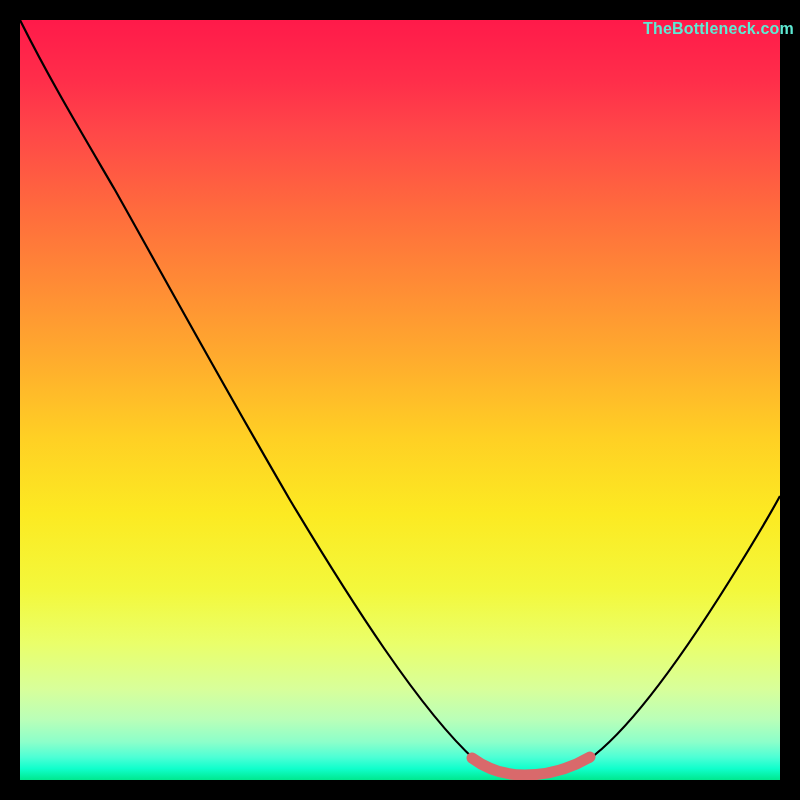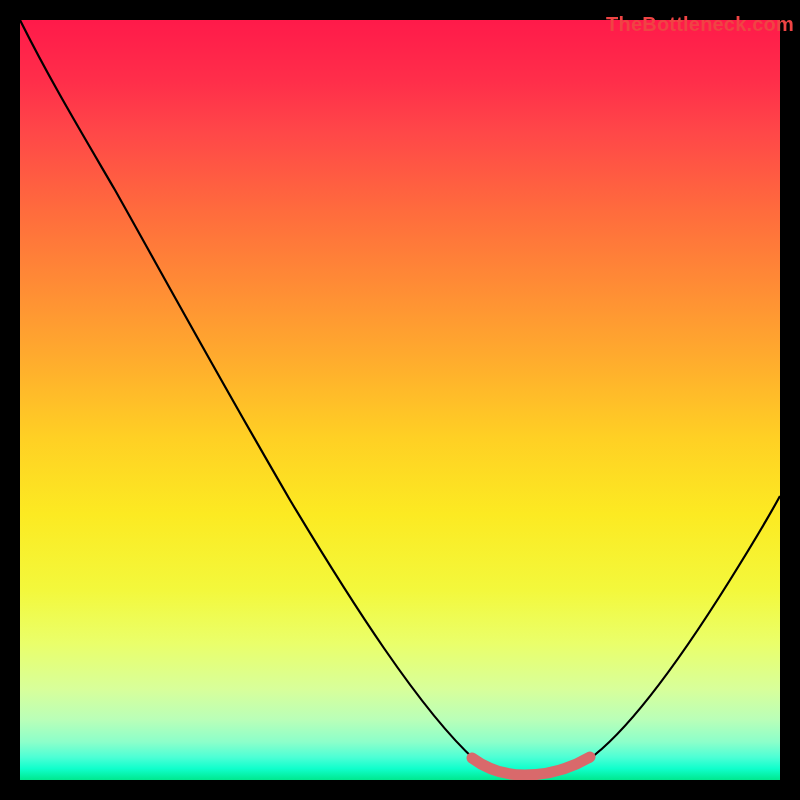--- a/index.html
+++ b/index.html
@@ -30,26 +30,26 @@
       #d8ff9a 88%,
       #baffb8 92%,
       #8cffca 95%,
       #4dffd5 97%,
       #10ffcc 98.5%,
       #00e88e 100%
     );
   }
   .watermark {
     position: absolute;
-    top: 13px;
+    top: 20px;
     right: 6px;
     font-family: Arial, Helvetica, sans-serif;
-    font-size: 20px;
+    font-size: 16px;
     font-weight: bold;
-    color: #ef4444;
+    color: #5eead4;
     letter-spacing: 0.2px;
     z-index: 3;
   }
   svg.curve {
     position: absolute;
     left: 0; top: 0;
     width: 760px; height: 760px;
     z-index: 2;
   }
   .valley-marker {

